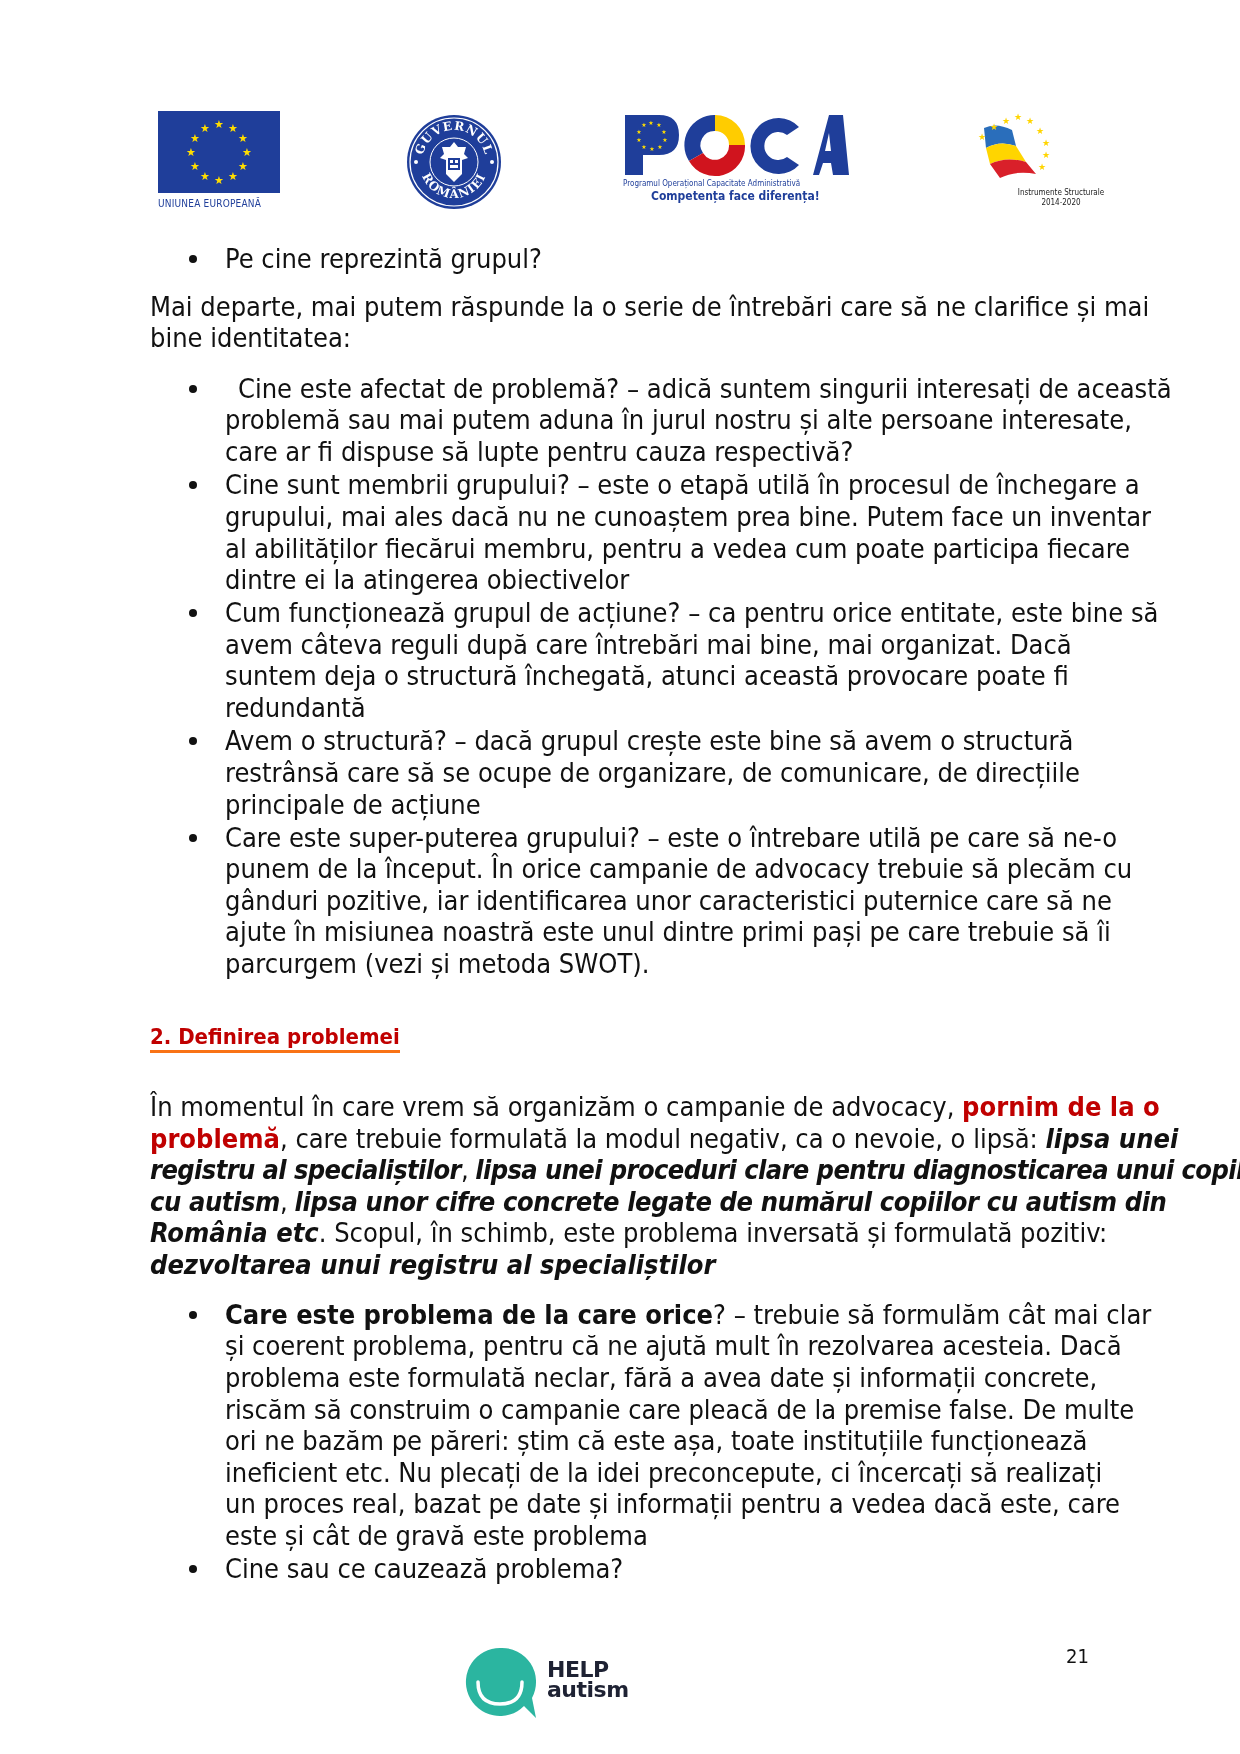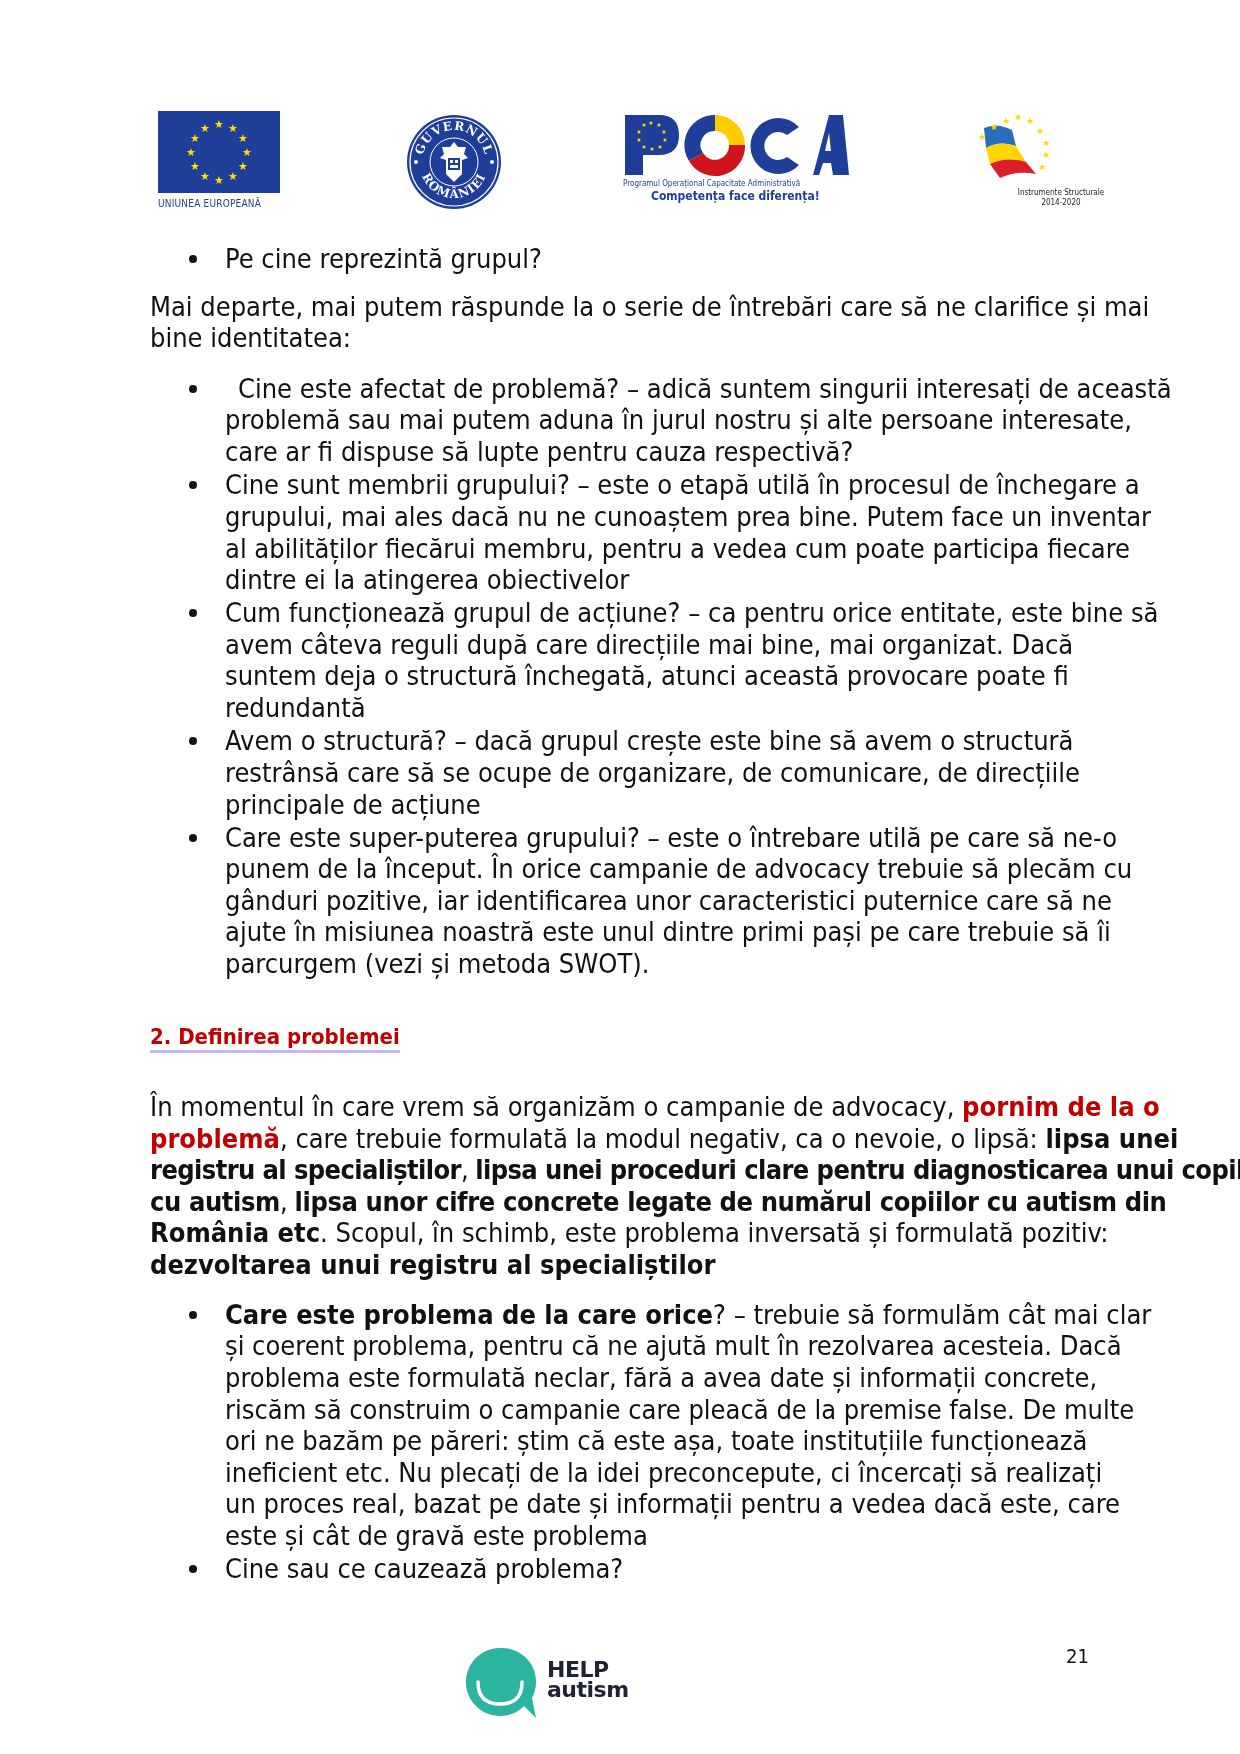--- a/index.html
+++ b/index.html
@@ -3,24 +3,24 @@
 <meta charset="utf-8">
 <style>
   html, body { margin: 0; padding: 0; background: #ffffff; }
   body { width: 1240px; height: 1754px; position: relative; overflow: hidden;
          font-family: "DejaVu Sans Condensed", "Liberation Sans", sans-serif; color: #111111; }
   .abs { position: absolute; }
   .line { position: absolute; white-space: nowrap; font-size: 27px; line-height: 30px; height: 30px; }
   .just { display: block; text-align: justify; text-align-last: justify; }
   .bullet { position: absolute; width: 8px; height: 8px; border-radius: 50%; background: #111; }
   .red-bold { color: #C00000; font-weight: bold; }
-  .bi { font-weight: bold; }
+  .bi { font-weight: bold; font-style: italic; }
   .b { font-weight: bold; }
   .heading { position: absolute; left: 150px; top: 1024px; font-size: 22px; font-weight: bold;
-             color: #C00000; line-height: 26px; border-bottom: 3px solid #c4b5fd; padding-bottom: 0px; white-space: nowrap; }
+             color: #C00000; line-height: 26px; border-bottom: 3px solid #f97316; padding-bottom: 0px; white-space: nowrap; }
   .page-num { position: absolute; left: 1066px; top: 1644px; font-size: 20px; line-height: 24px; }
   .eu-label { font-size: 10px; color: #1F3E9A; letter-spacing: 0.2px; white-space: nowrap; }
   .poca-sub1 { font-size: 8px; color: #1F3E9A; white-space: nowrap; }
   .poca-sub2 { font-size: 12px; color: #1F3E9A; font-weight: bold; white-space: nowrap; }
   .is-label { font-size: 8px; color: #222; text-align: center; line-height: 10px; white-space: nowrap; margin-left: 48px; }
   .help-text { font-family: "DejaVu Sans", "Liberation Sans", sans-serif; font-weight: bold; color: #1E2233; font-size: 22px; line-height: 20px; letter-spacing: -0.5px; }
 </style>
 </head>
 <body>
 
@@ -138,21 +138,21 @@
 <div class="line" style="left:225px;top:437px;">care ar fi dispuse să lupte pentru cauza respectivă?</div>
 
 <div class="bullet" style="left:189px;top:481px;"></div>
 <div class="line" style="left:225px;top:470px;">Cine sunt membrii grupului? – este o etapă utilă în procesul de închegare a</div>
 <div class="line" style="left:225px;top:502px;">grupului, mai ales dacă nu ne cunoaștem prea bine. Putem face un inventar</div>
 <div class="line" style="left:225px;top:534px;">al abilităților fiecărui membru, pentru a vedea cum poate participa fiecare</div>
 <div class="line" style="left:225px;top:565px;">dintre ei la atingerea obiectivelor</div>
 
 <div class="bullet" style="left:189px;top:609px;"></div>
 <div class="line" style="left:225px;top:598px;">Cum funcționează grupul de acțiune? – ca pentru orice entitate, este bine să</div>
-<div class="line" style="left:225px;top:630px;">avem câteva reguli după care direcțiile mai bine, mai organizat. Dacă</div>
+<div class="line" style="left:225px;top:630px;">avem câteva reguli după care întrebări mai bine, mai organizat. Dacă</div>
 <div class="line" style="left:225px;top:661px;">suntem deja o structură închegată, atunci această provocare poate fi</div>
 <div class="line" style="left:225px;top:693px;">redundantă</div>
 
 <div class="bullet" style="left:189px;top:737px;"></div>
 <div class="line" style="left:225px;top:726px;">Avem o structură? – dacă grupul crește este bine să avem o structură</div>
 <div class="line" style="left:225px;top:758px;">restrânsă care să se ocupe de organizare, de comunicare, de direcțiile</div>
 <div class="line" style="left:225px;top:790px;">principale de acțiune</div>
 
 <div class="bullet" style="left:189px;top:834px;"></div>
 <div class="line" style="left:225px;top:823px;">Care este super-puterea grupului? – este o întrebare utilă pe care să ne-o</div>

